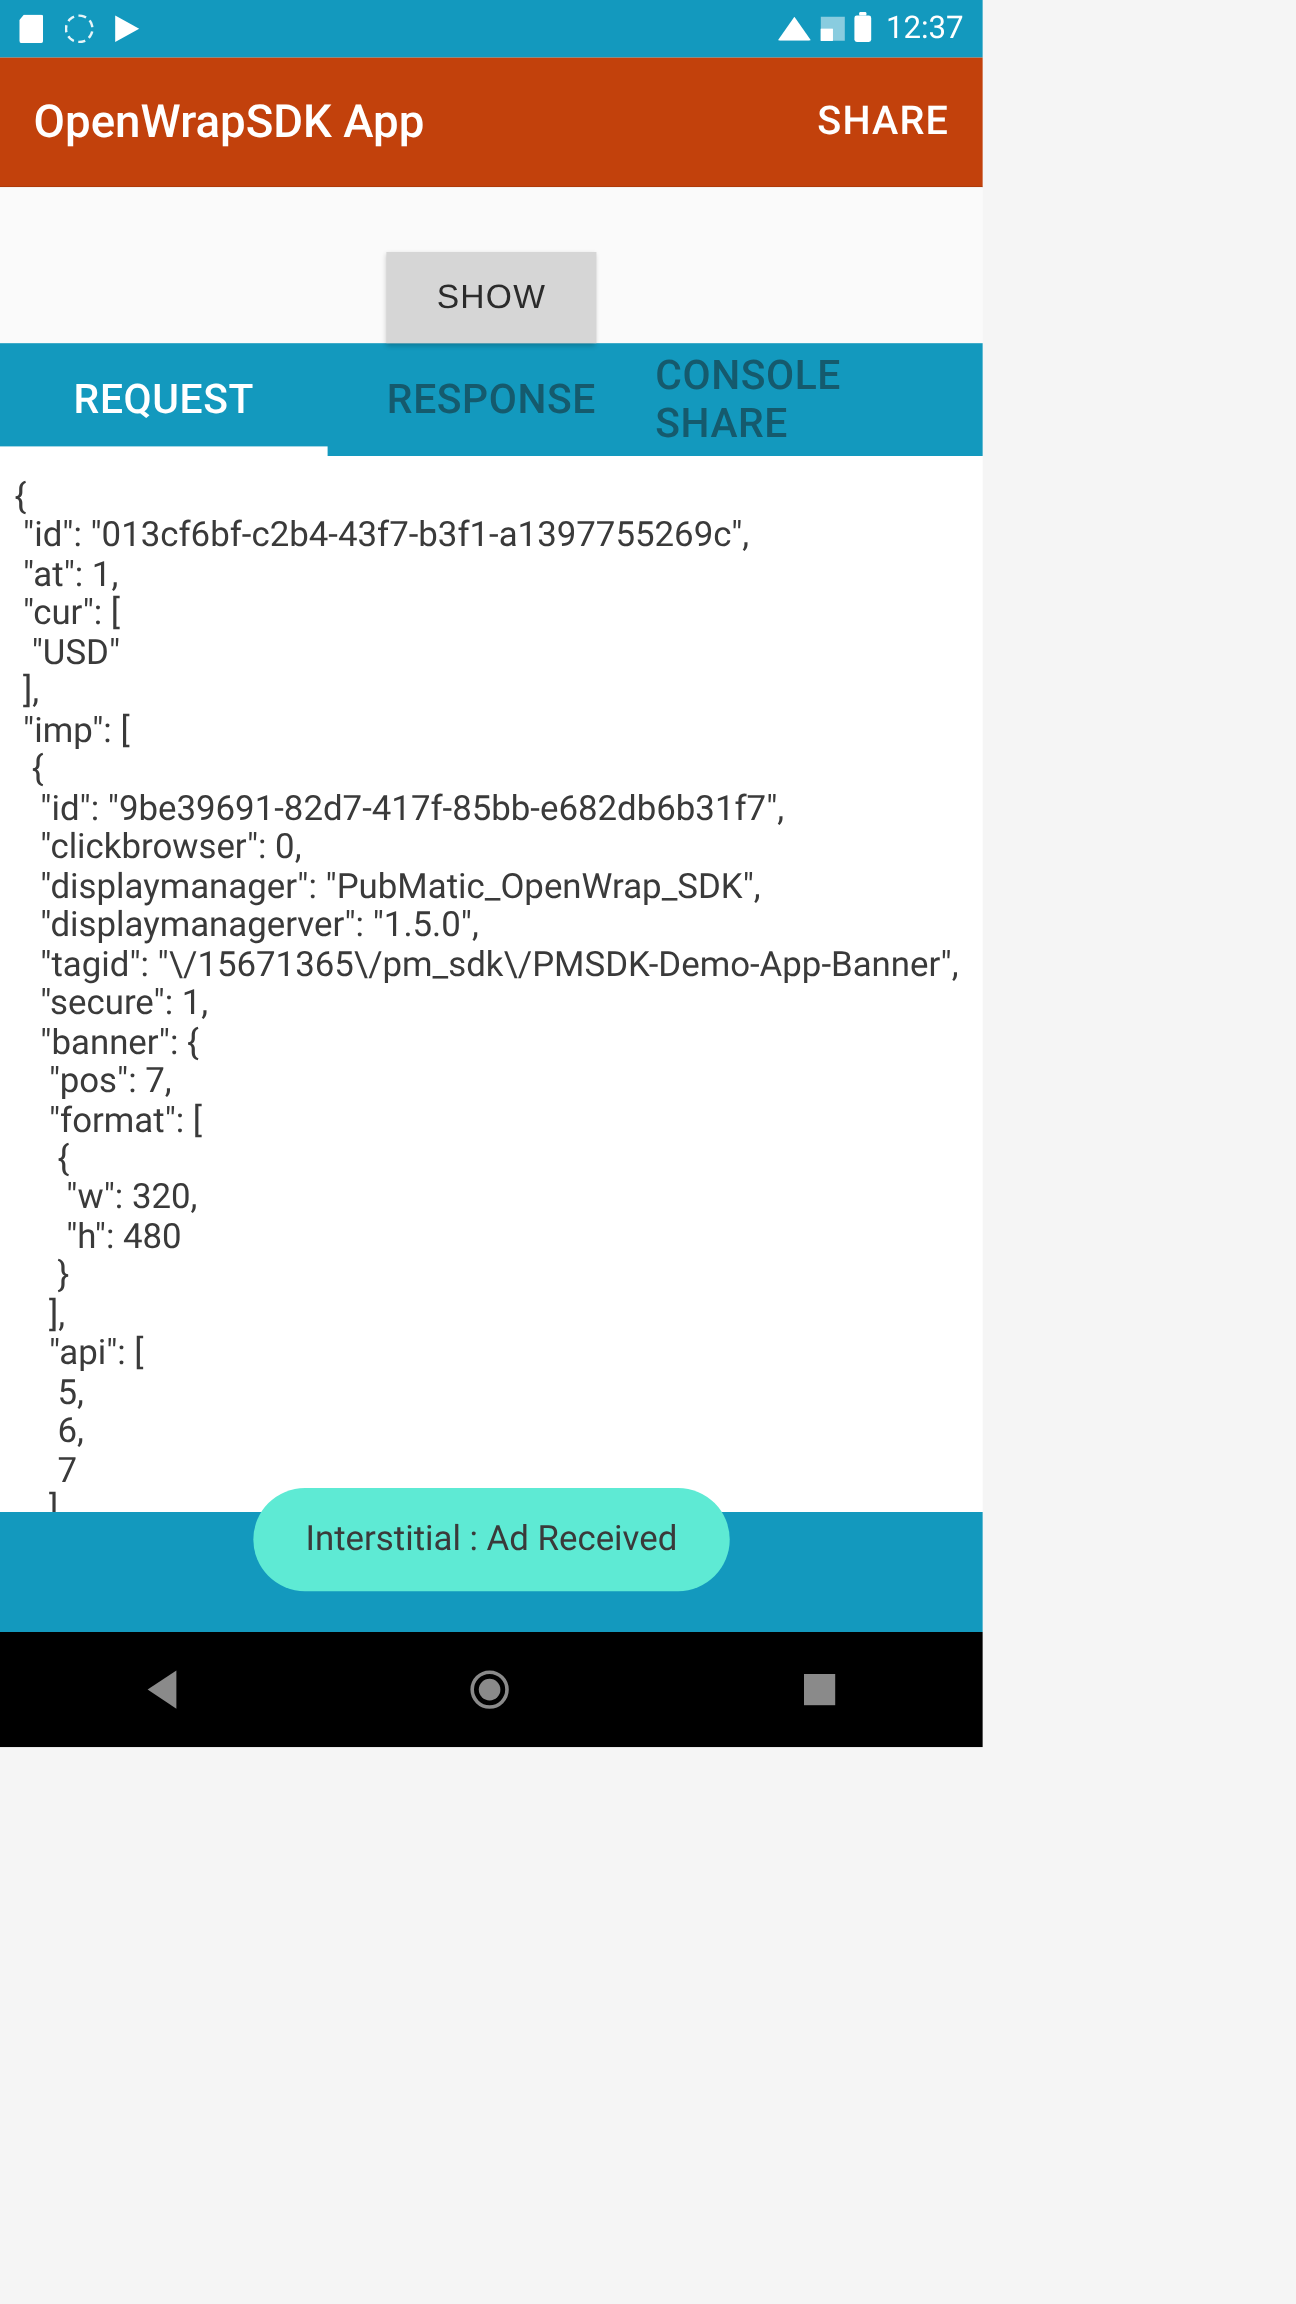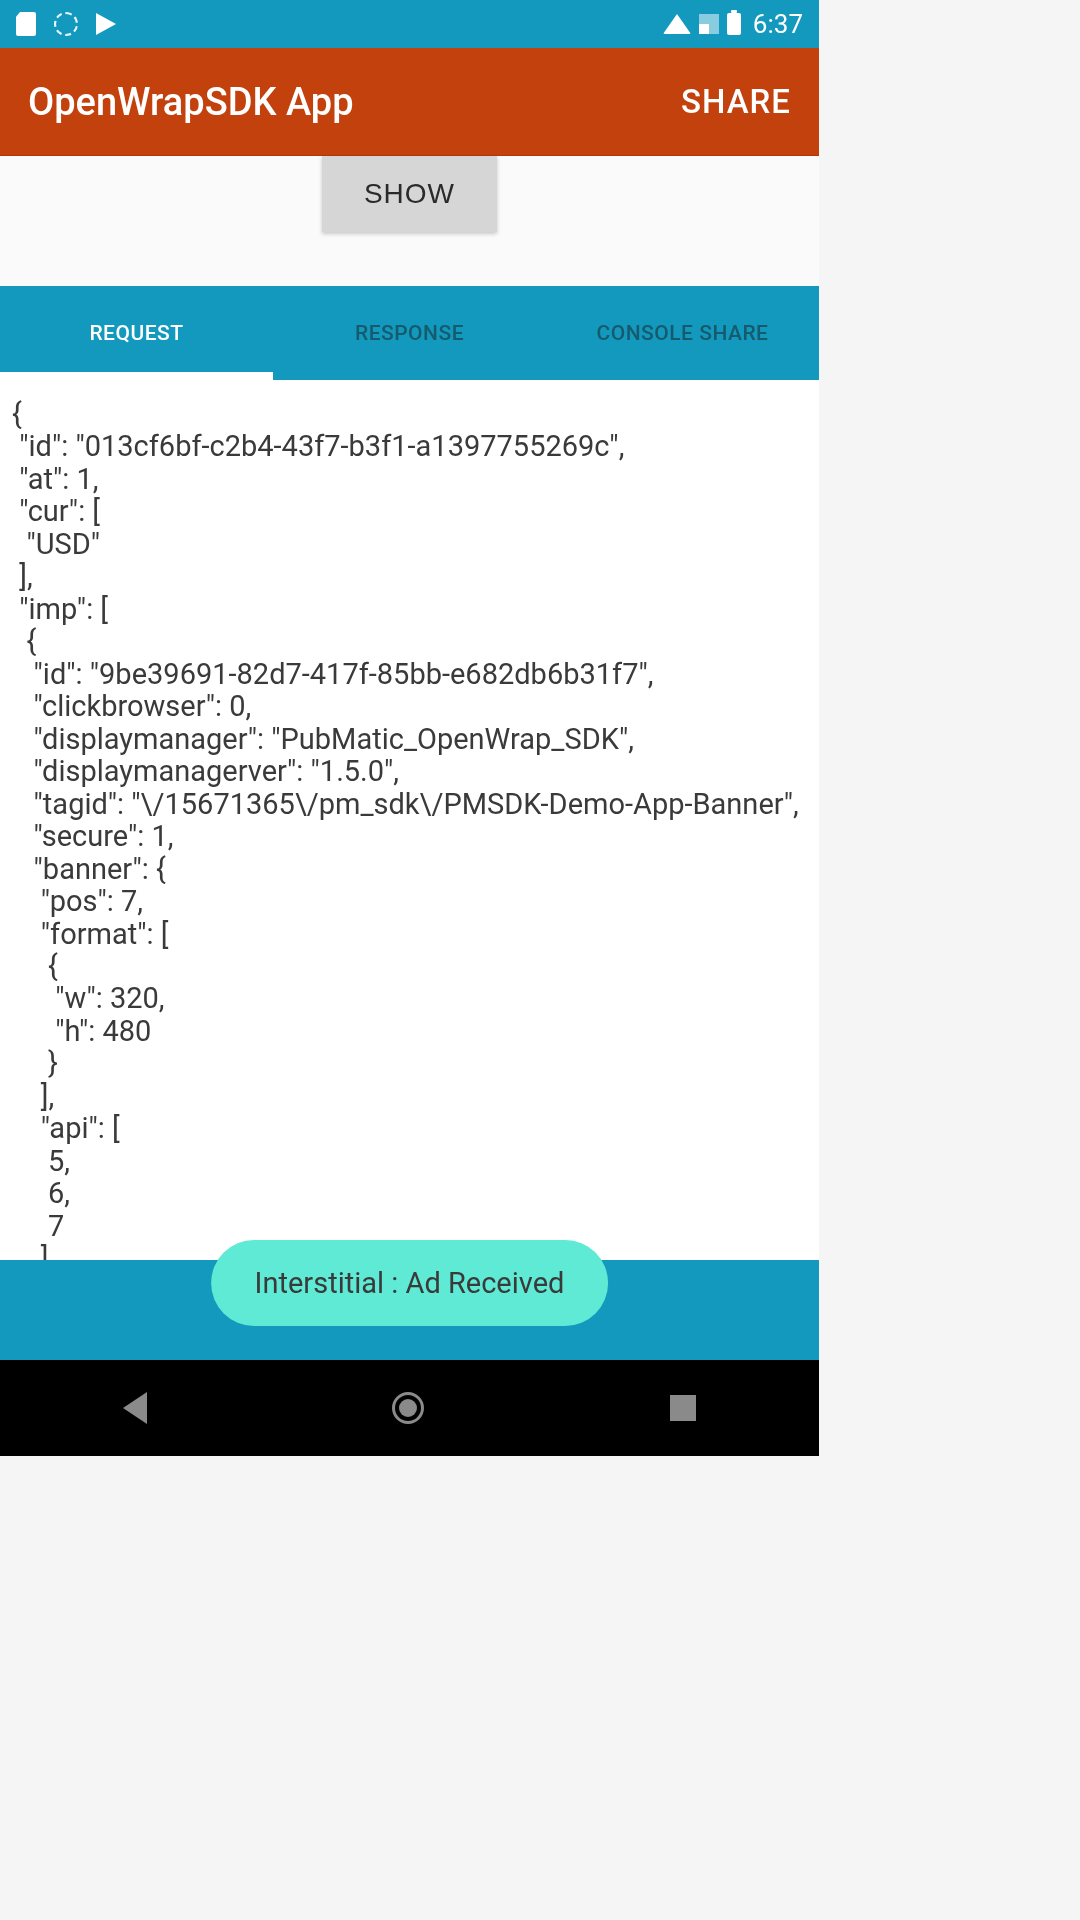--- a/index.html
+++ b/index.html
@@ -123,21 +123,21 @@
     .share-button {
       color: white;
       font-size: 33px;
       font-weight: 500;
       letter-spacing: 1px;
     }
     .show-section {
       height: 130px;
       background: #fafafa;
       display: flex;
-      align-items: flex-start;
+      align-items: flex-end;
       justify-content: center;
     }
     .show-button {
       background: #d6d6d6;
       border: none;
       padding: 22px 42px;
       font-size: 28px;
       font-weight: 500;
       color: #2b2b2b;
       letter-spacing: 1px;
@@ -146,21 +146,21 @@
     .tabs {
       height: 94px;
       background: #1399BE;
       display: flex;
     }
     .tab {
       flex: 1;
       display: flex;
       align-items: center;
       justify-content: center;
-      font-size: 21px;
+      font-size: 34px;
       font-weight: 500;
       letter-spacing: 0.5px;
       color: #155a6d;
       position: relative;
     }
     .tab.active {
       color: white;
     }
     .tab.active::after {
       content: '';
@@ -262,21 +262,21 @@
 <div class="status-bar">
   <div class="status-left">
     <div class="sd-icon"></div>
     <div class="circle-icon"></div>
     <div class="play-icon"></div>
   </div>
   <div class="status-right">
     <div class="wifi-icon"></div>
     <div class="signal-icon"></div>
     <div class="battery-icon"></div>
-    <span class="status-time">6:37</span>
+    <span class="status-time">12:37</span>
   </div>
 </div>
 
 <div class="app-bar">
   <span class="app-title">OpenWrapSDK App</span>
   <span class="share-button">SHARE</span>
 </div>
 
 <div class="show-section">
   <button class="show-button">SHOW</button>

